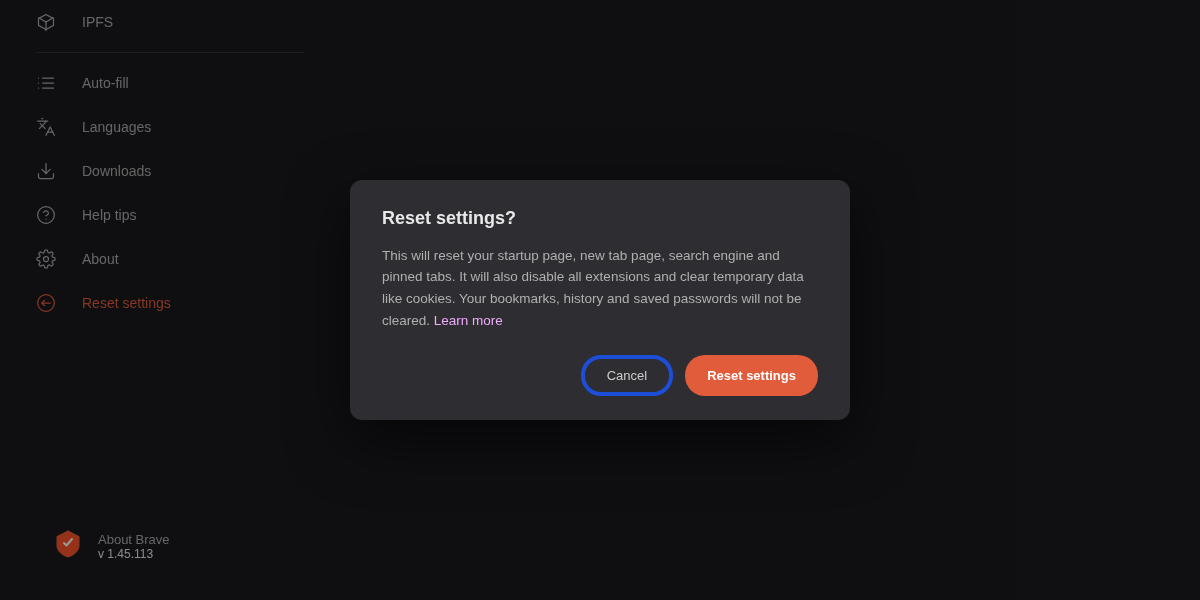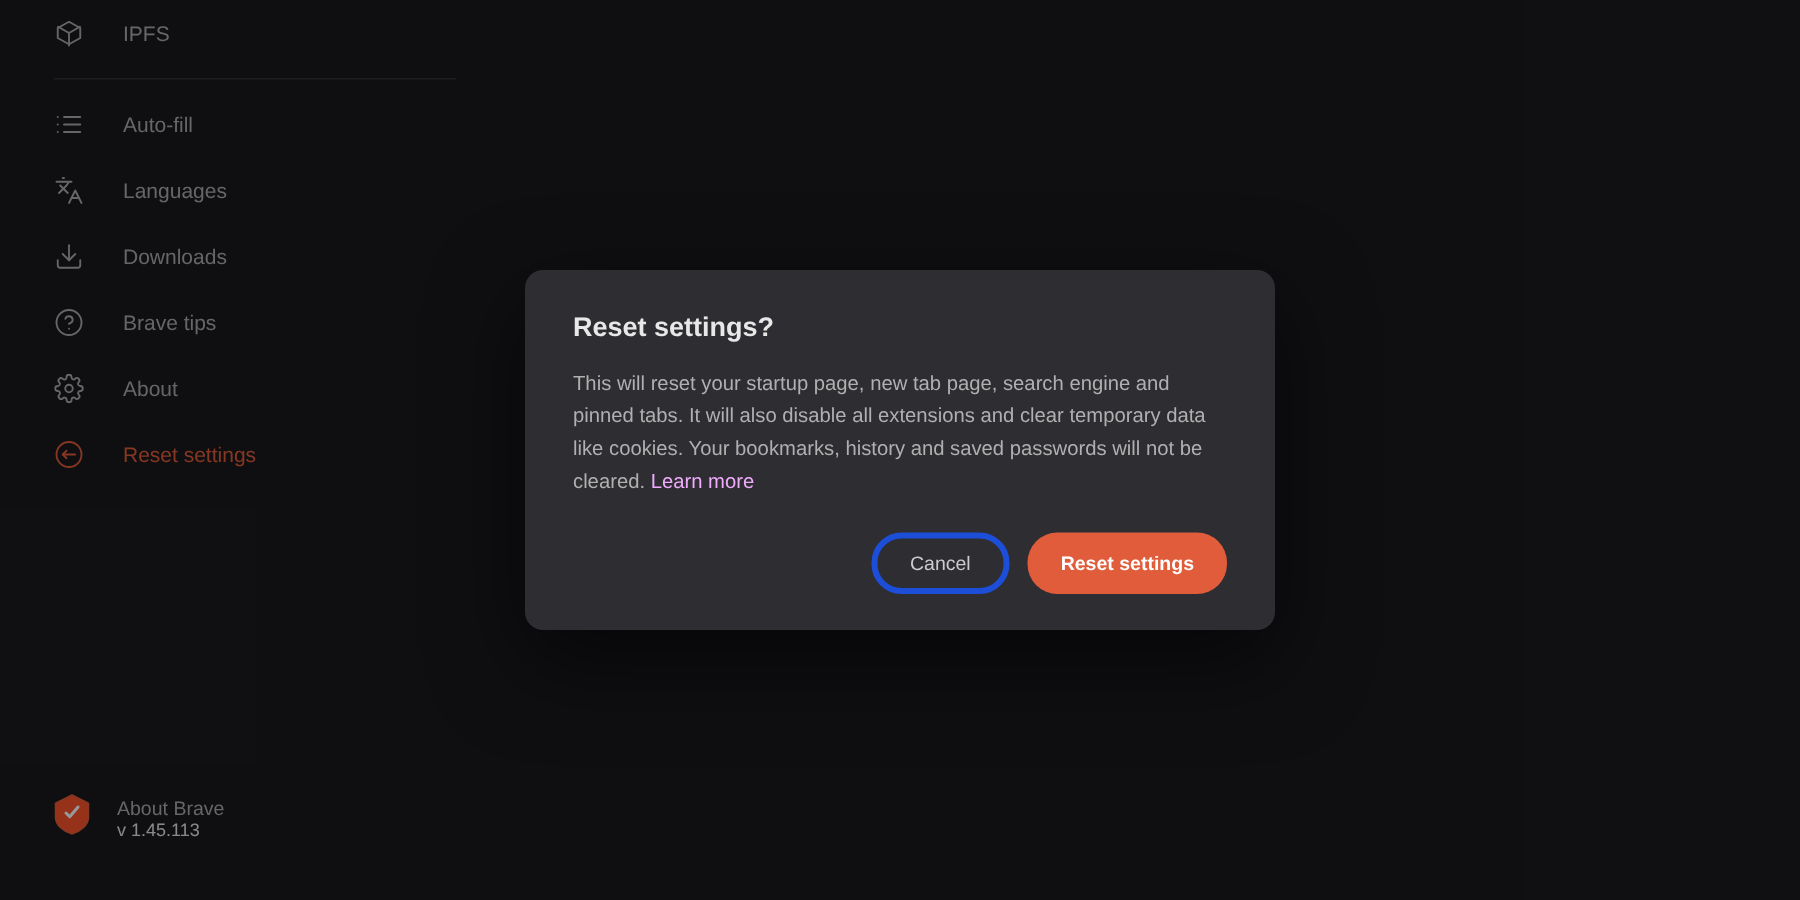--- a/index.html
+++ b/index.html
@@ -51,21 +51,21 @@
     }
 
     .sidebar-divider {
       height: 1px;
       background: #333;
       margin: 8px 36px;
     }
 
     .sidebar-bottom {
       margin-top: auto;
-      padding: 16px 32px;
+      padding: 16px 52px;
       display: flex;
       align-items: center;
       gap: 14px;
     }
 
     .about-brave-text {
       display: flex;
       flex-direction: column;
     }
 
@@ -225,21 +225,21 @@
   </div>
 
   <div class="sidebar-item">
     <span class="icon">
       <svg viewBox="0 0 24 24">
           <circle cx="12" cy="12" r="10"></circle>
           <path d="M9.09 9a3 3 0 0 1 5.83 1c0 2-3 3-3 3"></path>
           <line x1="12" y1="17" x2="12.01" y2="17"></line>
         </svg>
     </span>
-    <span>Brave tips</span>
+    <span>Help tips</span>
   </div>
 
   <div class="sidebar-item">
     <span class="icon">
       <svg viewBox="0 0 24 24">
           <circle cx="12" cy="12" r="3"></circle>
           <path d="M19.4 15a1.65 1.65 0 0 0 .33 1.82l.06.06a2 2 0 0 1-2.83 2.83l-.06-.06a1.65 1.65 0 0 0-1.82-.33 1.65 1.65 0 0 0-1 1.51V21a2 2 0 0 1-4 0v-.09A1.65 1.65 0 0 0 9 19.4a1.65 1.65 0 0 0-1.82.33l-.06.06a2 2 0 0 1-2.83-2.83l.06-.06A1.65 1.65 0 0 0 4.68 15a1.65 1.65 0 0 0-1.51-1H3a2 2 0 0 1 0-4h.09A1.65 1.65 0 0 0 4.6 9a1.65 1.65 0 0 0-.33-1.82l-.06-.06a2 2 0 0 1 2.83-2.83l.06.06A1.65 1.65 0 0 0 9 4.68a1.65 1.65 0 0 0 1-1.51V3a2 2 0 0 1 4 0v.09a1.65 1.65 0 0 0 1 1.51 1.65 1.65 0 0 0 1.82-.33l.06-.06a2 2 0 0 1 2.83 2.83l-.06.06A1.65 1.65 0 0 0 19.4 9a1.65 1.65 0 0 0 1.51 1H21a2 2 0 0 1 0 4h-.09a1.65 1.65 0 0 0-1.51 1z"></path>
         </svg>
     </span>
     <span>About</span>

